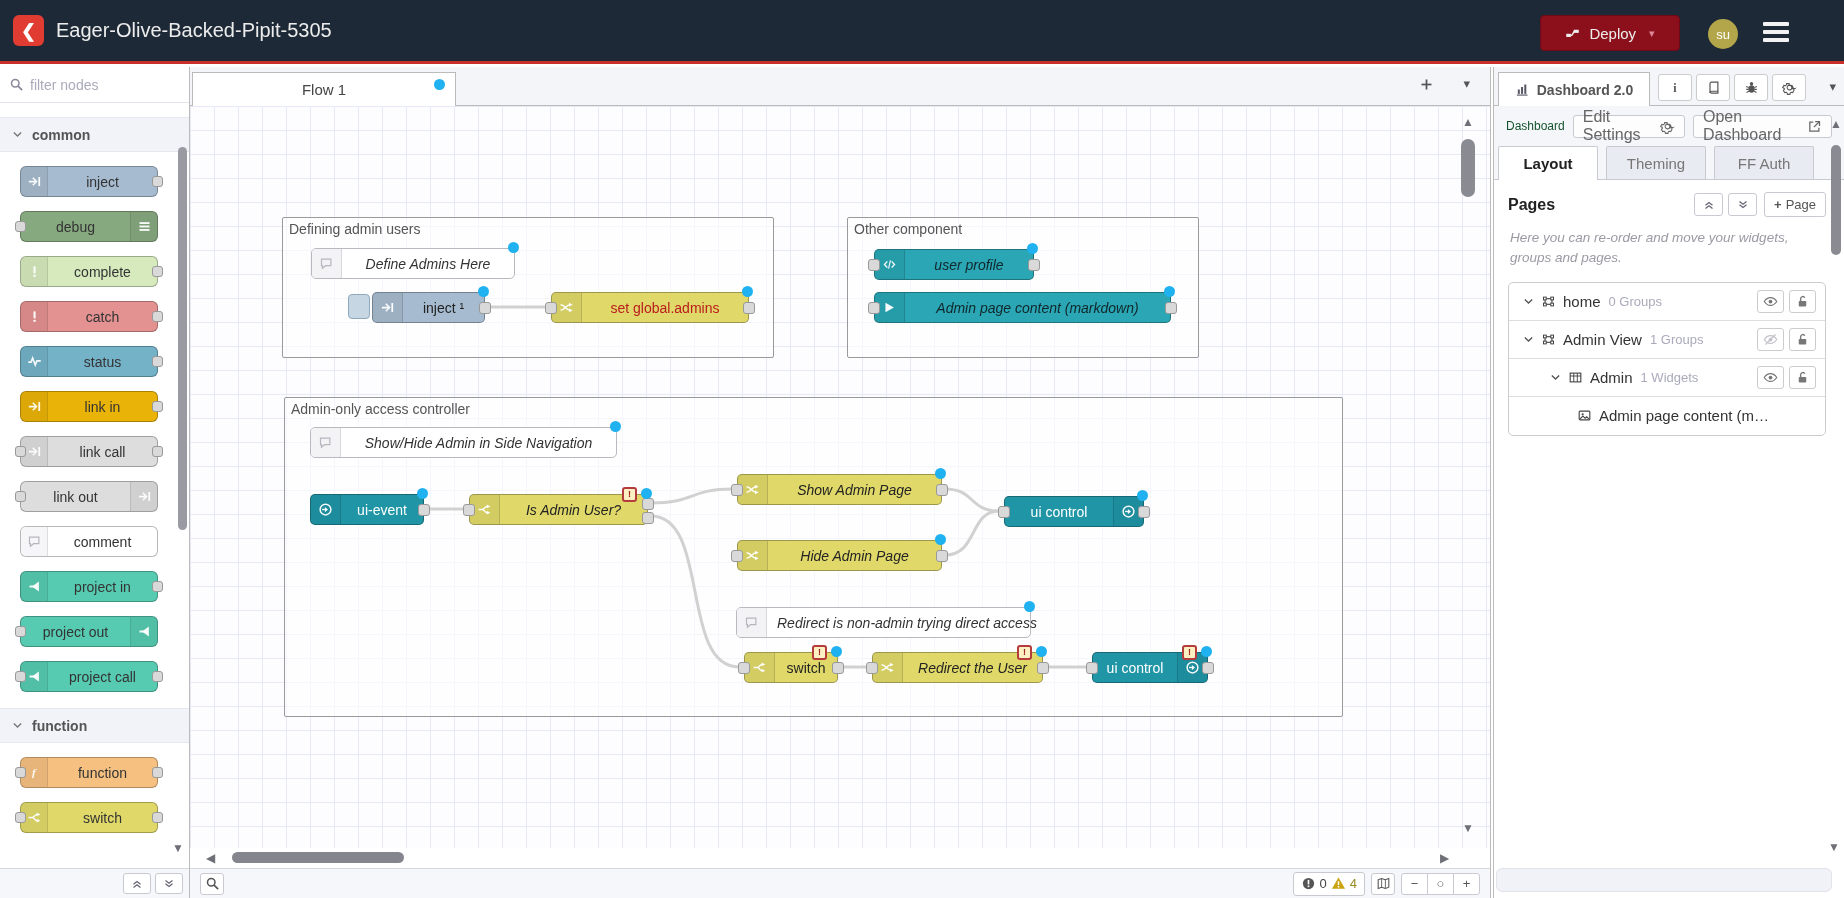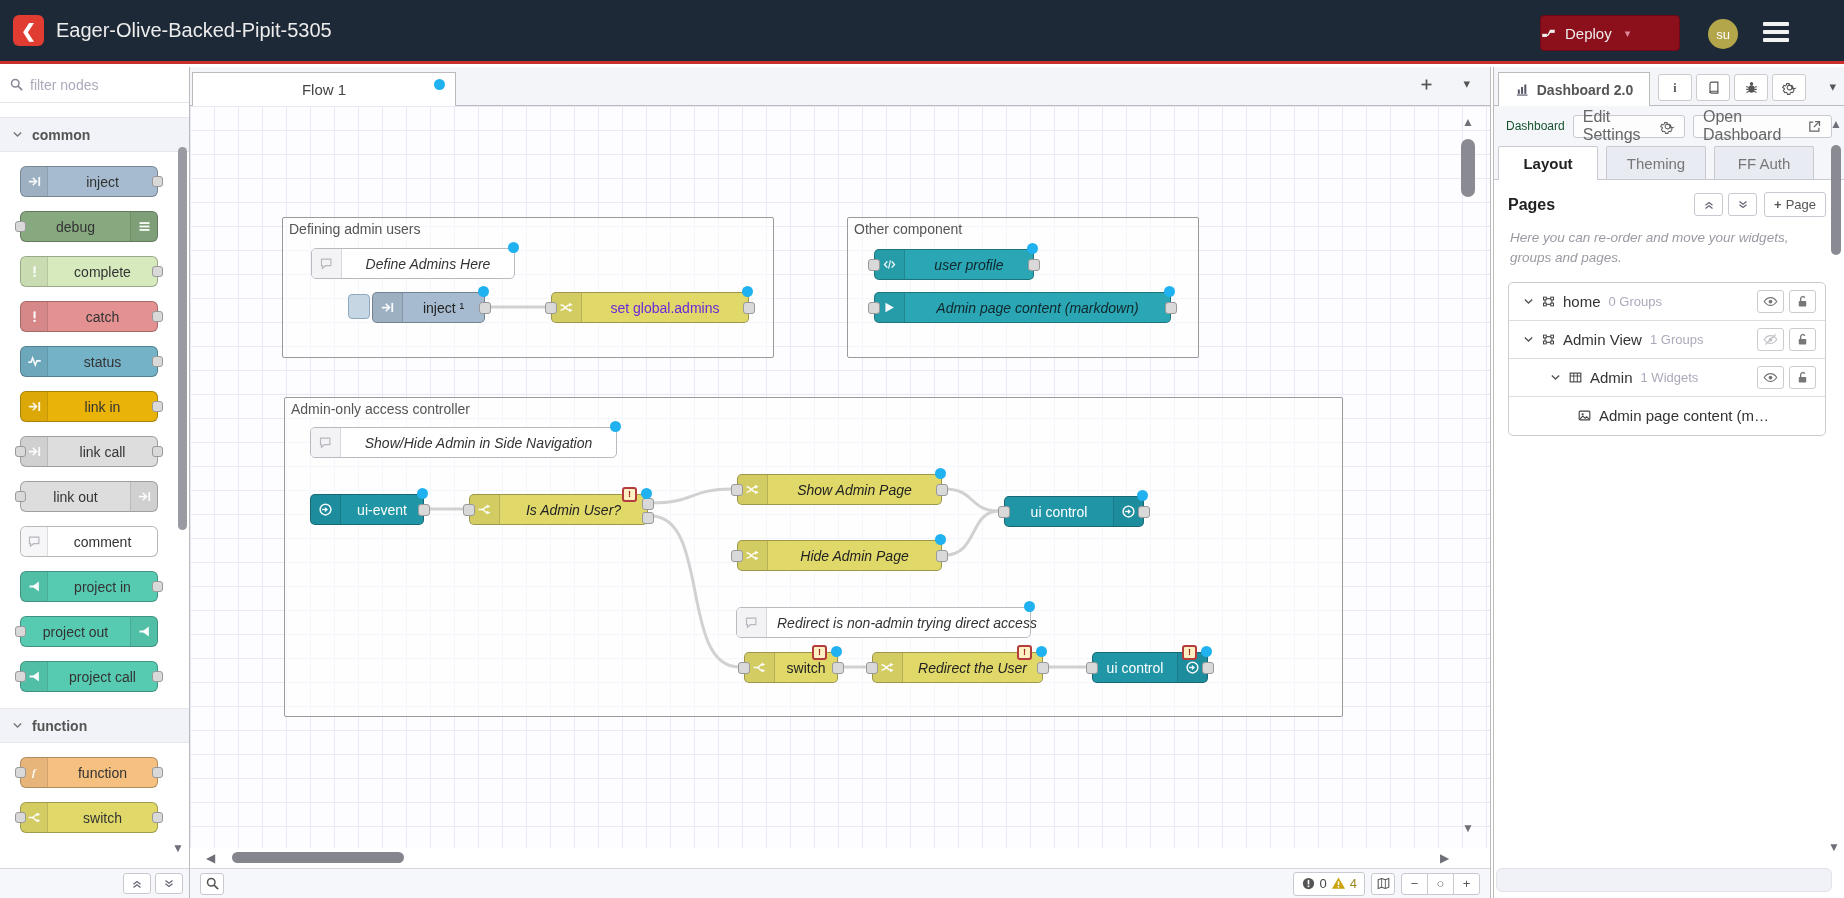--- a/index.html
+++ b/index.html
@@ -1,21 +1,21 @@
 <!DOCTYPE html>
 <html><head>
 <meta charset="utf-8">
 <style>
   html,body{margin:0;padding:0;background:#fff;}
   #app{position:relative;width:1844px;height:898px;background:#fff;font-family:"Liberation Sans",sans-serif;overflow:hidden;}
   
   #header{position:absolute;left:0;top:0;width:100%;height:64px;background:#1d2936;border-bottom:3px solid #c9302c;display:flex;align-items:center;box-sizing:border-box;}
   #logo{width:31px;height:31px;margin-left:13px;border-radius:6px;background:#e03c31;color:#fff;display:flex;align-items:center;justify-content:center;font-weight:bold;font-size:18px;}
   #hdr-title{margin-left:12px;color:#ececec;font-size:20px;}
-  #deploy{position:absolute;right:164px;top:15px;width:138px;height:34px;background:#8c101c;border:1px solid #6e0a17;border-radius:4px;display:flex;align-items:center;justify-content:flex-start;gap:9px;color:#eee;font-size:15px;cursor:pointer;}
+  #deploy{position:absolute;right:164px;top:15px;width:138px;height:34px;background:#8c101c;border:1px solid #6e0a17;border-radius:4px;display:flex;align-items:center;justify-content:center;gap:9px;color:#eee;font-size:15px;cursor:pointer;}
   #deploy .car{font-size:11px;color:#d89;margin-left:4px;}
   #avatar{position:absolute;right:106px;top:19px;width:30px;height:30px;border-radius:50%;background:#b3a64a;color:#fff;font-size:13px;display:flex;align-items:center;justify-content:center;}
   #burger{position:absolute;right:55px;top:22px;width:26px;height:20px;display:flex;flex-direction:column;justify-content:space-between;cursor:pointer;}
   #burger i{display:block;height:4px;background:#f2f2f2;border-radius:1px;}
   
   #palette{position:absolute;left:0;top:67px;width:190px;height:831px;border-right:1px solid #bbb;background:#fff;box-sizing:border-box;}
   #pal-search{height:35px;border-bottom:1px solid #e3e3ea;display:flex;align-items:center;padding:0 9px;color:#aab;font-size:14px;gap:6px;background:#fff;}
   #pal-search .sic{color:#889;display:flex;}
   #palette-scroll{position:absolute;top:36px;left:0;right:0;bottom:31px;overflow:hidden;padding-top:14px;}
   .pal-header{height:33px;background:#f2f3f8;border-top:1px solid #e7e7ef;border-bottom:1px solid #e7e7ef;display:flex;align-items:center;gap:9px;padding:0 12px;color:#555;font-weight:bold;font-size:14px;margin-top:16px;}
@@ -379,21 +379,21 @@
               <svg class="i" width="15" height="15" viewBox="0 0 24 24" xmlns="http://www.w3.org/2000/svg">
                 <path d="M3 10.6h9.2L8.4 6.8l1.7-1.7L17 12l-6.9 6.9-1.7-1.7 3.8-3.8H3z" fill="currentColor"></path>
                 <rect x="18.2" y="4.8" width="2.8" height="14.4" fill="currentColor"></rect>
               </svg>
             </span>
             <span class="lbl">inject ¹</span>
             <span class="port out"></span>
             <span class="injbtn"></span>
             <span class="dot"></span>
           </div>
-          <div class="cnode kind-yellow" style="left: 361px; top: 186px; width: 196px; background: rgb(224, 217, 106); color: #6d28d9;">
+          <div class="cnode kind-yellow" style="left: 361px; top: 186px; width: 196px; background: rgb(224, 217, 106); color: #b91c1c;">
             <span class="ic">
               <svg class="i" width="15" height="15" viewBox="0 0 24 24" xmlns="http://www.w3.org/2000/svg">
                 <path d="M2.5 7.5c7 0 9 9 15 9" stroke="currentColor" stroke-width="2.4" fill="none"></path>
                 <path d="M2.5 16.5c7 0 9-9 15-9" stroke="currentColor" stroke-width="2.4" fill="none"></path>
                 <path d="M16 4.5l6 3-6 3z" fill="currentColor"></path>
                 <path d="M16 13.5l6 3-6 3z" fill="currentColor"></path>
               </svg>
             </span>
             <span class="lbl">set global.admins</span>
             <span class="port in"></span>

